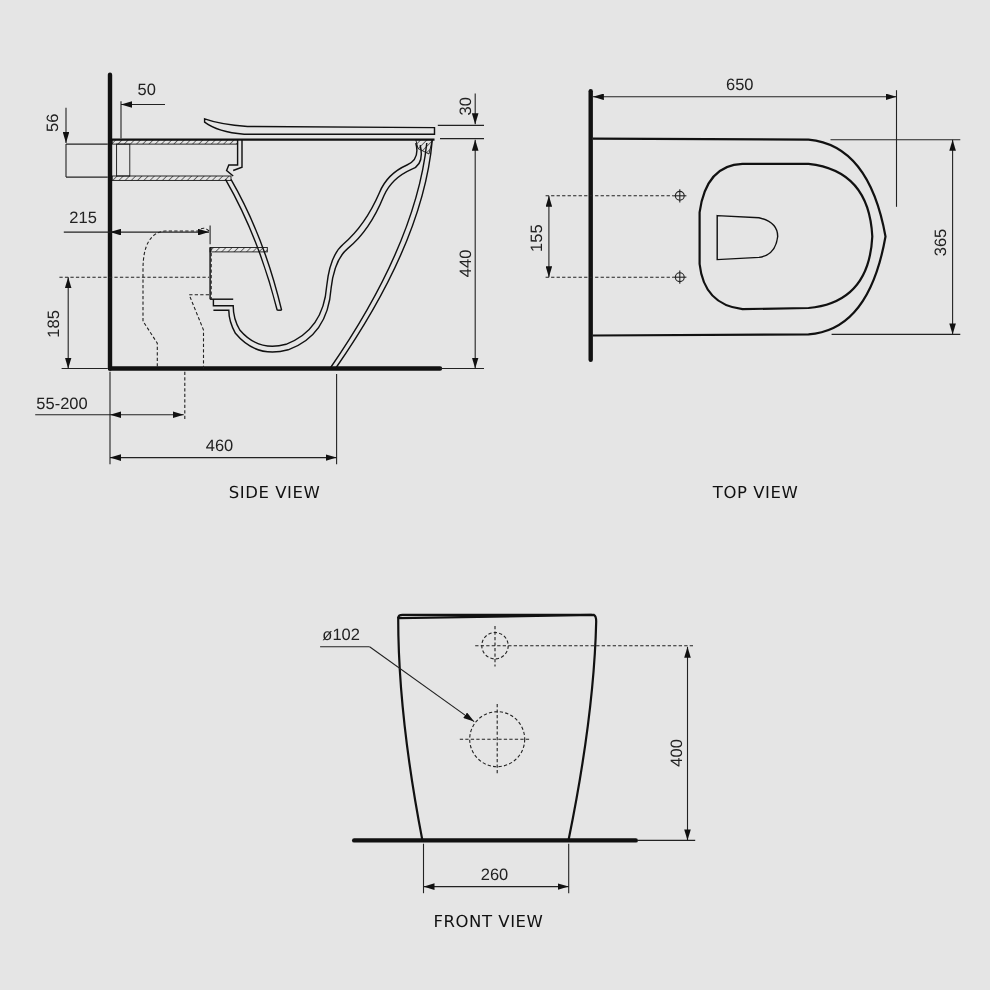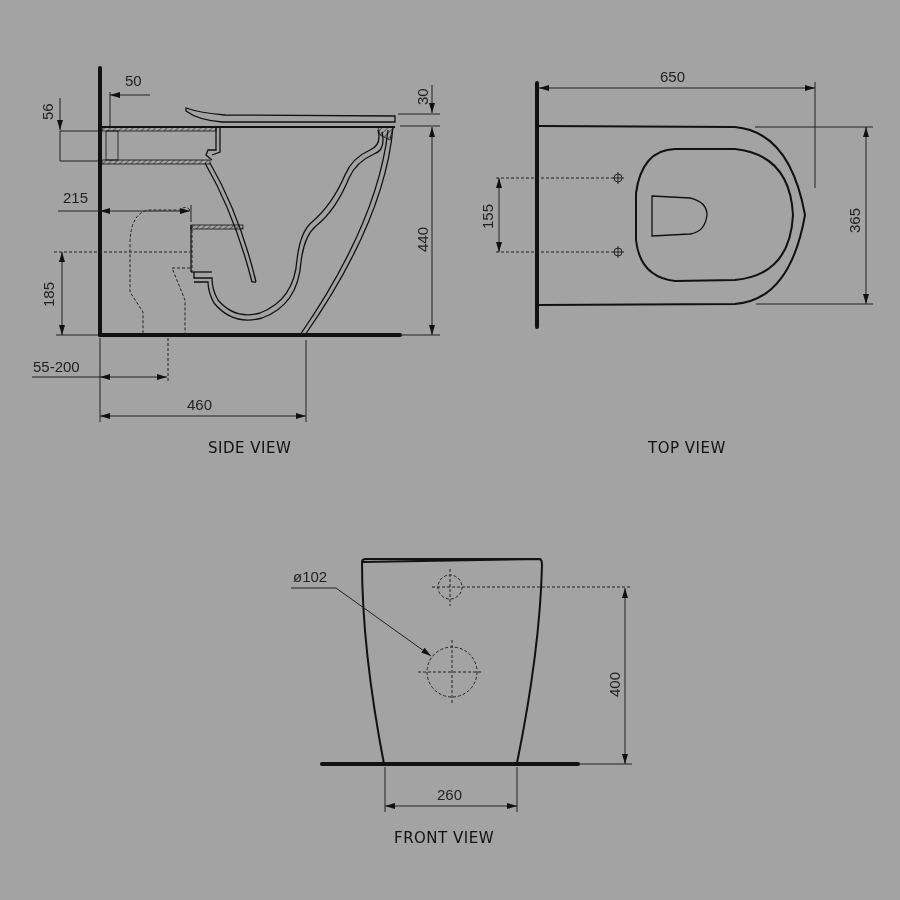--- a/index.html
+++ b/index.html
@@ -1,16 +1,16 @@
 <!DOCTYPE html>
 <html><head>
 <meta charset="utf-8">
 <style>
   html,body{margin:0;padding:0;background:#ffffff;}
-  #canvas{position:relative;width:900px;height:900px;background:#a3a3a3;overflow:hidden;}
+  #canvas{position:relative;width:900px;height:900px;background:#e5e5e5;overflow:hidden;}
   svg{position:absolute;left:0;top:0;}
   .dim{font-family:"Liberation Sans","DejaVu Sans",sans-serif;font-size:15px;fill:#222;}
   .title{font-family:"DejaVu Sans","Liberation Sans",sans-serif;font-size:15px;fill:#111;letter-spacing:0.5px;}
   .thick{stroke:#111;stroke-width:4;fill:none;stroke-linecap:round;}
   .line{stroke:#111;stroke-width:2;fill:none;}
   .thin{stroke:#222;stroke-width:1;fill:none;}
   .dash{stroke:#222;stroke-width:1;fill:none;stroke-dasharray:3 2;}
   .wall{stroke:#111;stroke-width:1.3;fill:none;}
 </style>
 </head>

